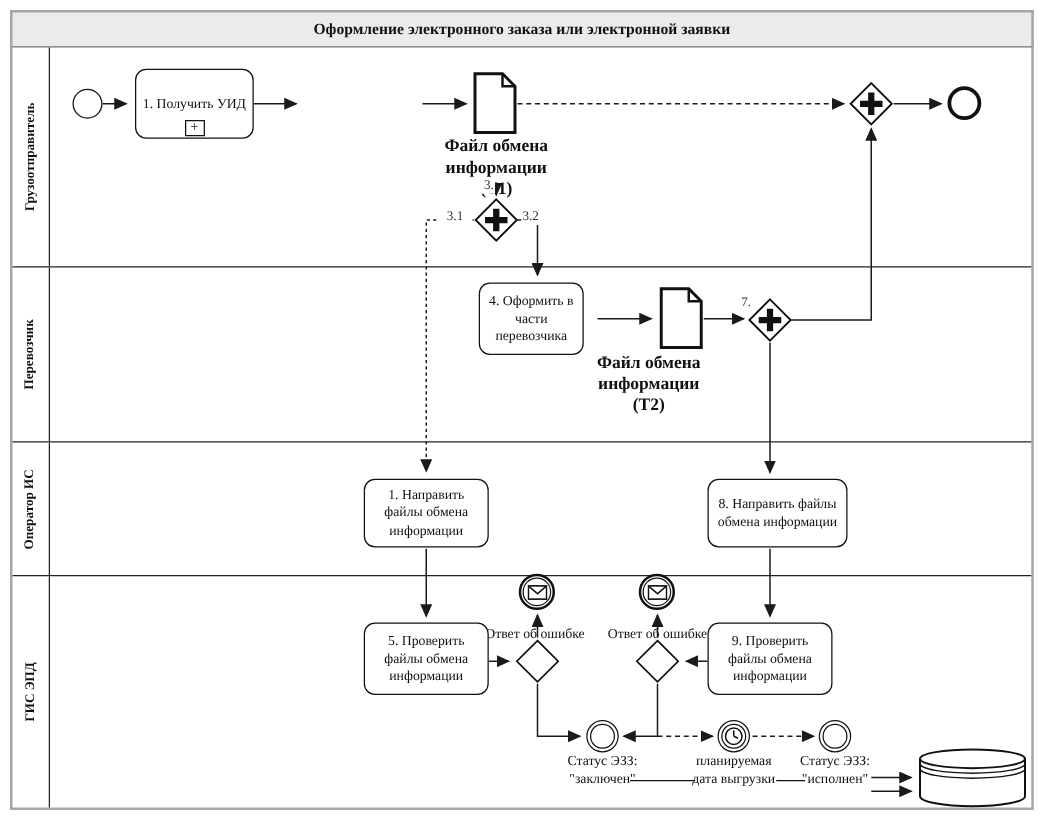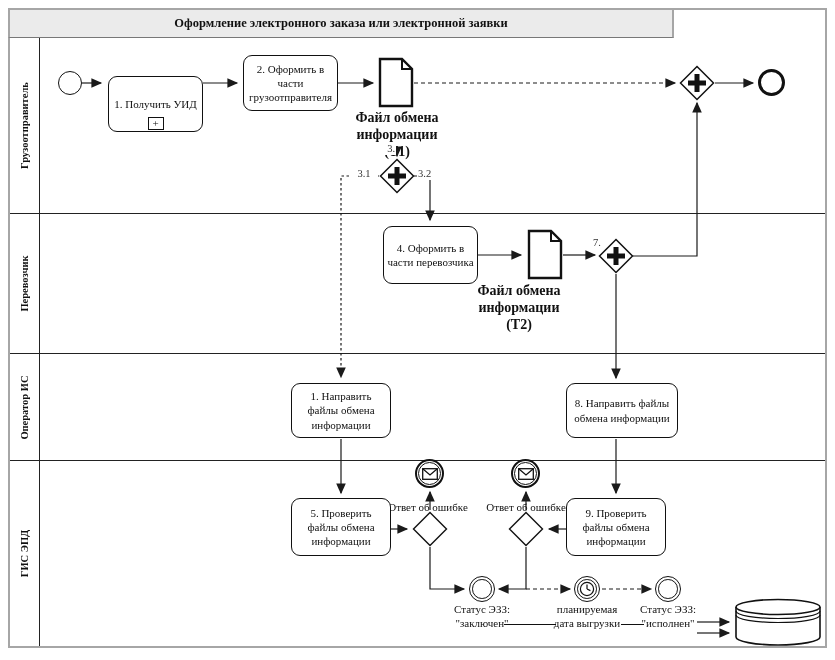--- a/index.html
+++ b/index.html
@@ -1,20 +1,20 @@
 <!DOCTYPE html>
 <html><head>
 <meta charset="utf-8">
 <style>
   html,body{margin:0;padding:0;background:#fff;}
   .page{position:relative;width:835px;height:660px;background:#fff;
         font-family:"Liberation Serif","DejaVu Serif",serif;color:#111;overflow:hidden;}
   .frame{position:absolute;left:8px;top:8px;width:819px;height:640px;
          border:2px solid #a6a6a6;box-sizing:border-box;}
-  .titlebar{position:absolute;left:8px;top:8px;width:666px;height:30px;box-sizing:border-box;
+  .titlebar{position:absolute;left:8px;top:8px;width:819px;height:30px;box-sizing:border-box;
             background:#ebebeb;border:2px solid #a6a6a6;border-bottom:1px solid #777;
             display:flex;align-items:center;justify-content:center;
             font-weight:bold;font-size:12.5px;}
   .lane{position:absolute;left:10px;width:815px;box-sizing:border-box;}
   .lane.bordered{border-top:1.4px solid #222;}
   .lane-label-cell{position:absolute;left:0;top:0;bottom:0;width:30px;box-sizing:border-box;
             border-right:1.4px solid #222;display:flex;align-items:center;justify-content:center;}
   .lane-label-cell span{transform:rotate(-90deg);white-space:nowrap;font-weight:bold;font-size:10.5px;}
   .wires{position:absolute;left:0;top:0;}
   .task{position:absolute;box-sizing:border-box;border:1.3px solid #111;border-radius:9px;
@@ -94,30 +94,27 @@
       <path d="M526,547 L526,589 L499,589" marker-end="url(#arr)"></path>
       <path d="M526,589 L570,589" stroke-dasharray="4 3" marker-end="url(#arr)"></path>
       <path d="M602,589 L651,589" stroke-dasharray="4 3" marker-end="url(#arr)"></path>
       <path d="M697,622 L729,622" marker-end="url(#arr)"></path>
       <path d="M697,633 L729,633" marker-end="url(#arr)"></path>
     </g>
   </svg>
 
   <div class="evt" style="left:58px;top:71px;width:24px;height:24px;border:1.8px solid #111;"></div>
 
-  <div class="task" style="left:108px;top:55px;width:95px;height:56px;margin-top:21px;">
+  <div class="task" style="left:108px;top:55px;width:95px;height:56px;">
     <span>1. Получить УИД</span>
     <div class="subproc-marker">
       <span>+</span>
     </div>
   </div>
 
-  <div class="task" style="left:243px;top:55px;width:95px;height:56px;">
-    <span>2. Оформить в части грузоотправителя</span>
-  </div>
 
   <svg class="shape" style="left:378px;top:57px;" width="38" height="52">
     <path d="M2,2 H24 L34,12 V49 H2 Z" fill="#fff" stroke="#111" stroke-width="2.4" stroke-linejoin="miter"></path>
     <path d="M24,2 V12 H34" fill="none" stroke="#111" stroke-width="2"></path>
   </svg>
   <div class="doclbl" style="left:350px;top:110px;width:94px;">Файл обмена информации (Т1)</div>
 
   <div class="flowlbl" style="left:380px;top:144px;width:14px;text-align:right;">3.</div>
   <div class="flowlbl" style="left:350px;top:169px;width:26px;text-align:center;">3.1</div>
   <div class="flowlbl" style="left:417px;top:169px;width:26px;">3.2</div>
@@ -127,21 +124,21 @@
     <path d="M18,9 V27 M9,18 H27" stroke="#111" stroke-width="5"></path>
   </svg>
 
   <svg class="shape" style="left:679px;top:65px;" width="36" height="36">
     <polygon points="18,1.5 34.5,18 18,34.5 1.5,18" fill="#fff" stroke="#111" stroke-width="1.5"></polygon>
     <path d="M18,9 V27 M9,18 H27" stroke="#111" stroke-width="5"></path>
   </svg>
 
   <div class="evt" style="left:758px;top:69px;width:27px;height:27px;border:3.5px solid #111;"></div>
 
-  <div class="task" style="left:383px;top:226px;width:95px;height:58px;">
+  <div class="task" style="left:383px;top:226px;width:84px;height:58px;">
     <span>4. Оформить в части перевозчика</span>
   </div>
 
   <svg class="shape" style="left:527px;top:229px;" width="38" height="52">
     <path d="M2,2 H24 L34,12 V49 H2 Z" fill="#fff" stroke="#111" stroke-width="2.4" stroke-linejoin="miter"></path>
     <path d="M24,2 V12 H34" fill="none" stroke="#111" stroke-width="2"></path>
   </svg>
   <div class="doclbl" style="left:472px;top:283px;width:94px;">Файл обмена информации (Т2)</div>
 
   <div class="flowlbl" style="left:592px;top:238px;width:14px;">7.</div>

